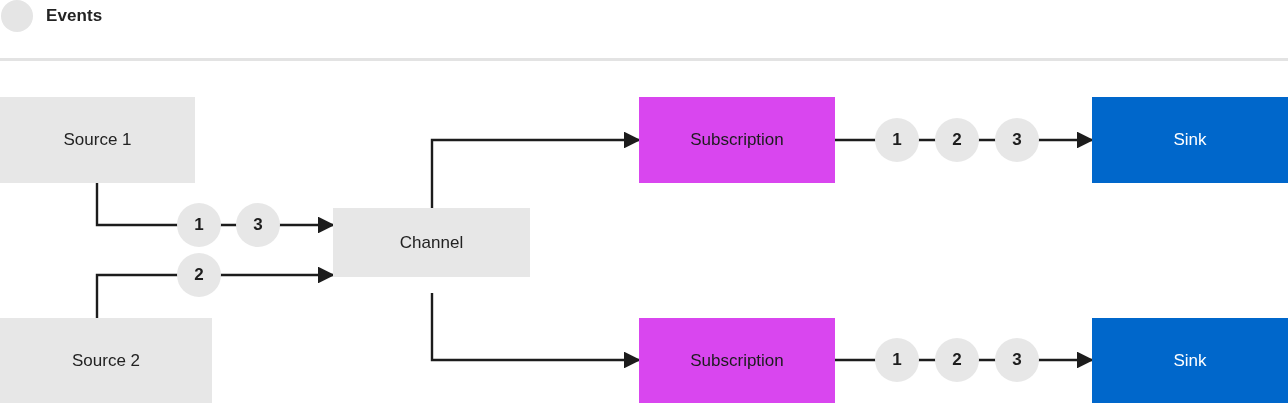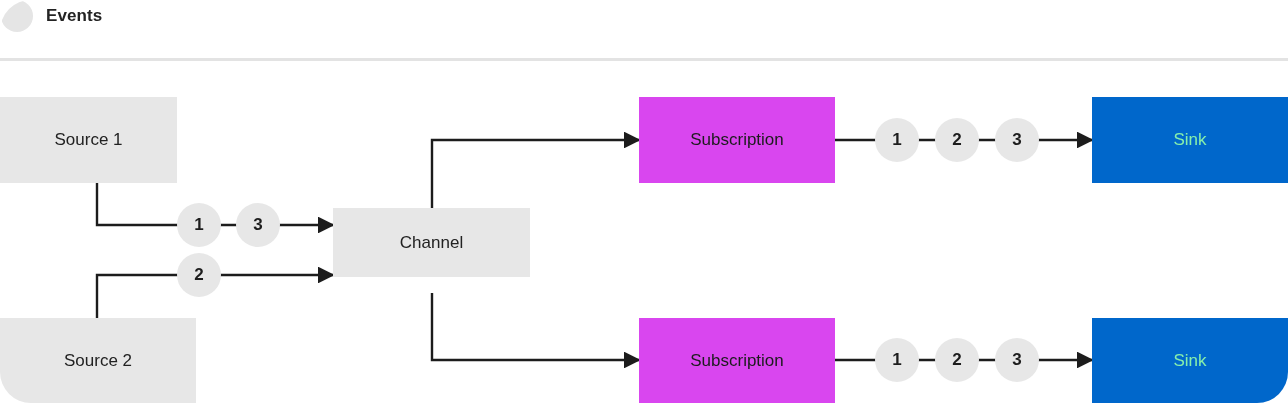--- a/index.html
+++ b/index.html
@@ -10,21 +10,20 @@
   }
   body {
     font-family: "Liberation Sans", "DejaVu Sans", sans-serif;
   }
   #canvas {
     position: relative;
     width: 1288px;
     height: 403px;
     background: #ffffff;
     overflow: hidden;
-    border-radius: 31px;
   }
 
   
   .legend {
     position: absolute;
     left: 0px;
     top: 0px;
     width: 300px;
     height: 34px;
   }
@@ -73,21 +72,21 @@
   .node-grey {
     background: #e7e7e7;
     color: #222222;
   }
   .node-lightblue {
     background: #d946ef;
     color: #1c1c1c;
   }
   .node-blue {
     background: #0067cb;
-    color: #86efac;
+    color: #ffffff;
   }
 
   
   #wires {
     position: absolute;
     left: 0;
     top: 0;
     width: 1288px;
     height: 403px;
     pointer-events: none;
@@ -131,24 +130,24 @@
         <path d="M 97 183 L 97 225 L 333 225"></path>
         <path d="M 97 318 L 97 275 L 333 275"></path>
         <path d="M 432 208 L 432 140 L 639 140"></path>
         <path d="M 432 293 L 432 360 L 639 360"></path>
         <path d="M 835 140 L 1092 140"></path>
         <path d="M 835 360 L 1092 360"></path>
       </g>
   </svg>
 
   <div id="node-layer">
-      <div class="node node-grey" style="left: 0px; top: 97px; width: 177px; height: 86px;">
+      <div class="node node-grey" style="left: 0px; top: 97px; width: 195px; height: 86px;">
         <span>Source 1</span>
       </div>
-      <div class="node node-grey" style="left: 0px; top: 318px; width: 196px; height: 85px;">
+      <div class="node node-grey" style="left: 0px; top: 318px; width: 212px; height: 85px;">
         <span>Source 2</span>
       </div>
       <div class="node node-grey" style="left: 333px; top: 208px; width: 197px; height: 69px;">
         <span>Channel</span>
       </div>
       <div class="node node-lightblue" style="left: 639px; top: 97px; width: 196px; height: 86px;">
         <span>Subscription</span>
       </div>
       <div class="node node-lightblue" style="left: 639px; top: 318px; width: 196px; height: 85px;">
         <span>Subscription</span>

